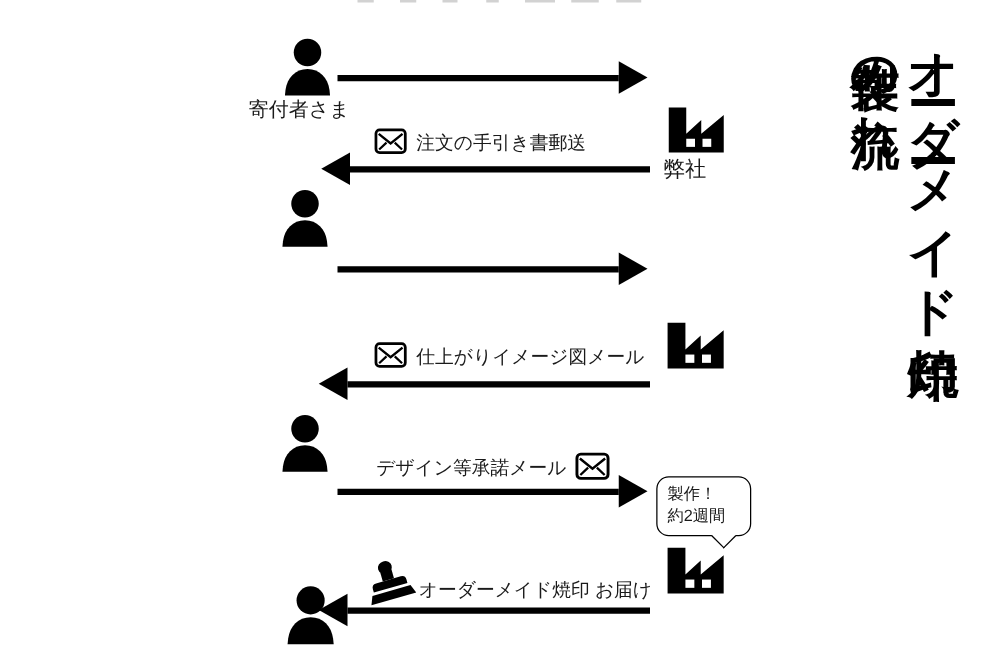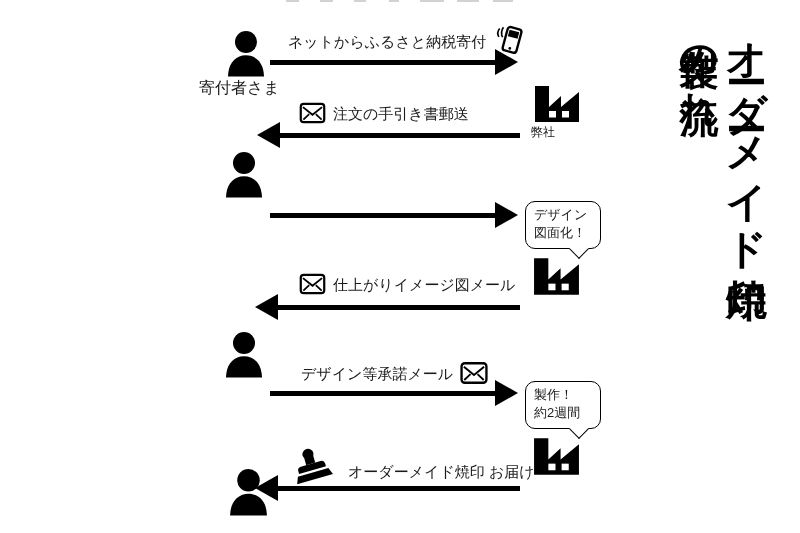--- a/index.html
+++ b/index.html
@@ -74,47 +74,33 @@
   <div class="title-col title-2">製作の流れ</div>
 
   <div class="person" style="left:224px;top:30px">
     <svg viewBox="0 0 100 104" width="44" height="47" fill="#000">
       <circle cx="50" cy="26" r="25"></circle>
       <path d="M50,56 C28,56 13,72 10,94 L9,104 H91 L90,94 C87,72 72,56 50,56 Z"></path>
     </svg>
   </div>
   <div class="actor-label" style="left:199px;top:78px;width:94px">寄付者さま</div>
 
-  <div class="label-row" style="left:288px;top:25px">
-    <span class="step-text" style="margin-top:8px">ネットからふるさと納税寄付</span>
-    <span>
-      <svg viewBox="0 0 36 38" width="30" height="32">
-        <path d="M8,4 Q4,9 7,14" fill="none" stroke="#000" stroke-width="2"></path>
-        <path d="M12.5,2.5 Q8.5,8.5 11.5,14.5" fill="none" stroke="#000" stroke-width="2"></path>
-        <g transform="rotate(15 22 19)">
-          <rect x="14" y="3" width="17" height="29" rx="3.5" fill="#fff" stroke="#000" stroke-width="2.8"></rect>
-          <rect x="16.5" y="6.5" width="12" height="8" fill="#000"></rect>
-          <circle cx="22.5" cy="28" r="1.7" fill="#000"></circle>
-        </g>
-      </svg>
-    </span>
-  </div>
   <div class="arrow" style="left:270px;top:49px;width:248px">
     <div class="shaft"></div>
     <div class="head-r"></div>
   </div>
 
   <div class="factory" style="left:532px;top:85px">
     <svg viewBox="0 0 100 76" width="50" height="38">
       <path d="M6,2 H34 V44 L58,22 V44 L94,14 V74 H6 Z" fill="#000"></path>
       <rect x="34" y="52" width="14" height="13" fill="#fff"></rect>
       <rect x="60" y="52" width="14" height="13" fill="#fff"></rect>
     </svg>
   </div>
-  <div class="actor-label" style="left:531px;top:124px;width:52px;font-size:12px">弊社</div>
+  <div class="actor-label" style="left:531px;top:124px;width:52px;font-size:17px">弊社</div>
 
   <div class="label-row" style="left:299px;top:102px">
     <span>
       <svg viewBox="0 0 36 30" width="27" height="22">
         <rect x="2" y="2.5" width="32" height="25" rx="4" fill="#fff" stroke="#000" stroke-width="3"></rect>
         <path d="M5,7 L18,17.5 L31,7" fill="none" stroke="#000" stroke-width="2.6"></path>
         <path d="M5.5,24 L13.5,16.5 M30.5,24 L22.5,16.5" fill="none" stroke="#000" stroke-width="2.4"></path>
       </svg>
     </span>
     <span class="step-text" style="margin-top:3px">注文の手引き書郵送</span>
@@ -128,25 +114,20 @@
     <svg viewBox="0 0 100 104" width="44" height="47" fill="#000">
       <circle cx="50" cy="26" r="25"></circle>
       <path d="M50,56 C28,56 13,72 10,94 L9,104 H91 L90,94 C87,72 72,56 50,56 Z"></path>
     </svg>
   </div>
   <div class="arrow" style="left:270px;top:202px;width:248px">
     <div class="shaft"></div>
     <div class="head-r"></div>
   </div>
 
-  <div class="bubble" style="left:525px;top:201px">
-    <span class="line">デザイン</span>
-    <span class="line">図面化！</span>
-    <span class="tail"></span>
-  </div>
   <div class="factory big" style="left:531px;top:256px">
     <svg viewBox="0 0 100 76" width="51" height="41">
       <path d="M6,2 H34 V44 L58,22 V44 L94,14 V74 H6 Z" fill="#000"></path>
       <rect x="34" y="52" width="14" height="13" fill="#fff"></rect>
       <rect x="60" y="52" width="14" height="13" fill="#fff"></rect>
     </svg>
   </div>
 
   <div class="label-row" style="left:299px;top:273px">
     <span>
@@ -190,21 +171,21 @@
     <span class="tail"></span>
   </div>
   <div class="factory big" style="left:531px;top:436px">
     <svg viewBox="0 0 100 76" width="51" height="41">
       <path d="M6,2 H34 V44 L58,22 V44 L94,14 V74 H6 Z" fill="#000"></path>
       <rect x="34" y="52" width="14" height="13" fill="#fff"></rect>
       <rect x="60" y="52" width="14" height="13" fill="#fff"></rect>
     </svg>
   </div>
 
-  <div class="label-row" style="left:291px;top:446px;gap:15px">
+  <div class="label-row" style="left:291px;top:446px;gap:2px">
     <span>
       <svg viewBox="0 0 44 44" width="42" height="41" fill="#000">
         <g transform="rotate(-16 22 24)">
           <ellipse cx="22" cy="8" rx="6" ry="5.5"></ellipse>
           <rect x="17" y="11" width="10" height="8"></rect>
           <path d="M11,19 H33 Q37,19 37,23 V26 H7 V23 Q7,19 11,19 Z"></path>
           <path d="M5,28.5 H39 L42,36 H2 Z"></path>
         </g>
       </svg>
     </span>

